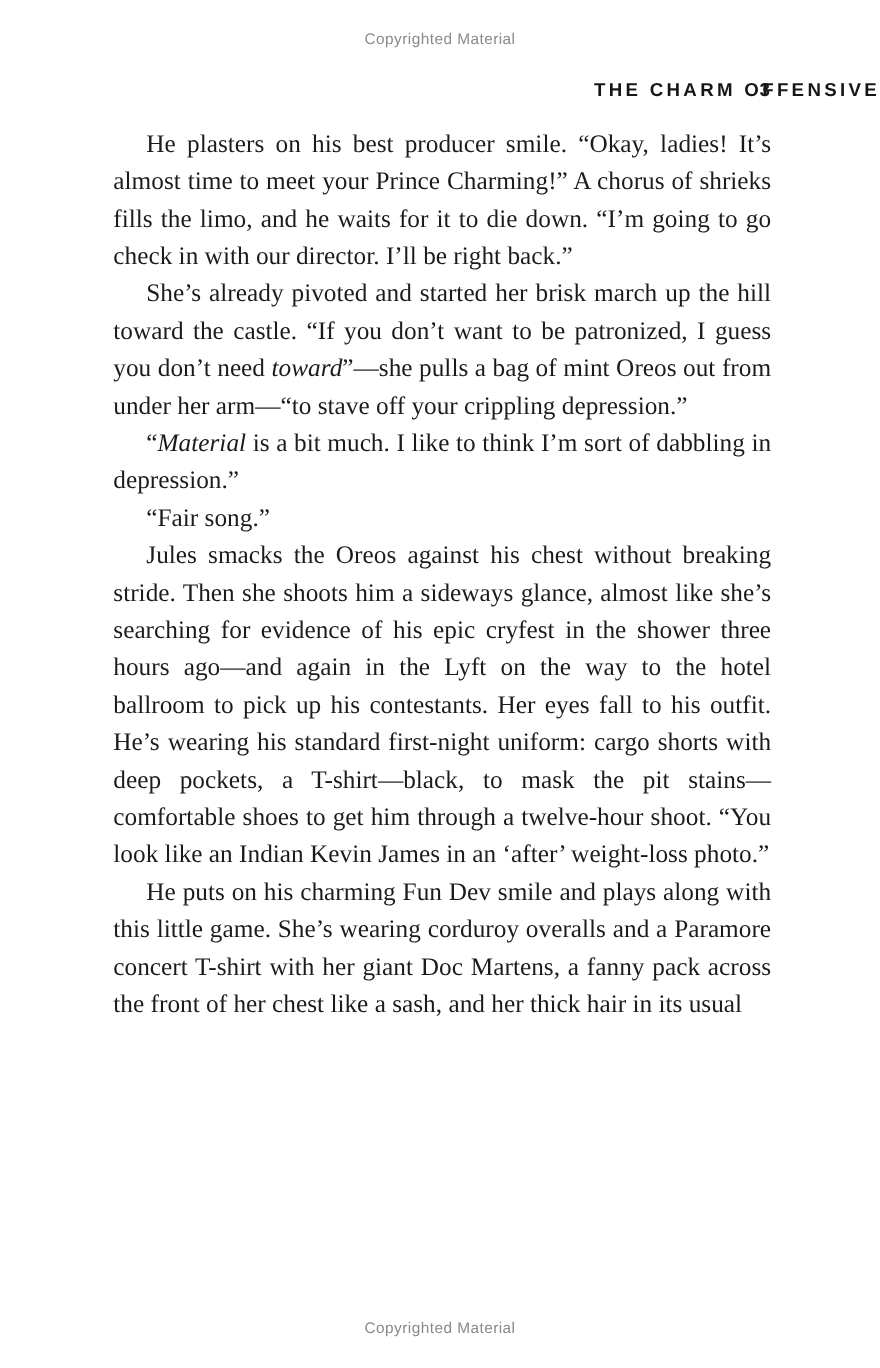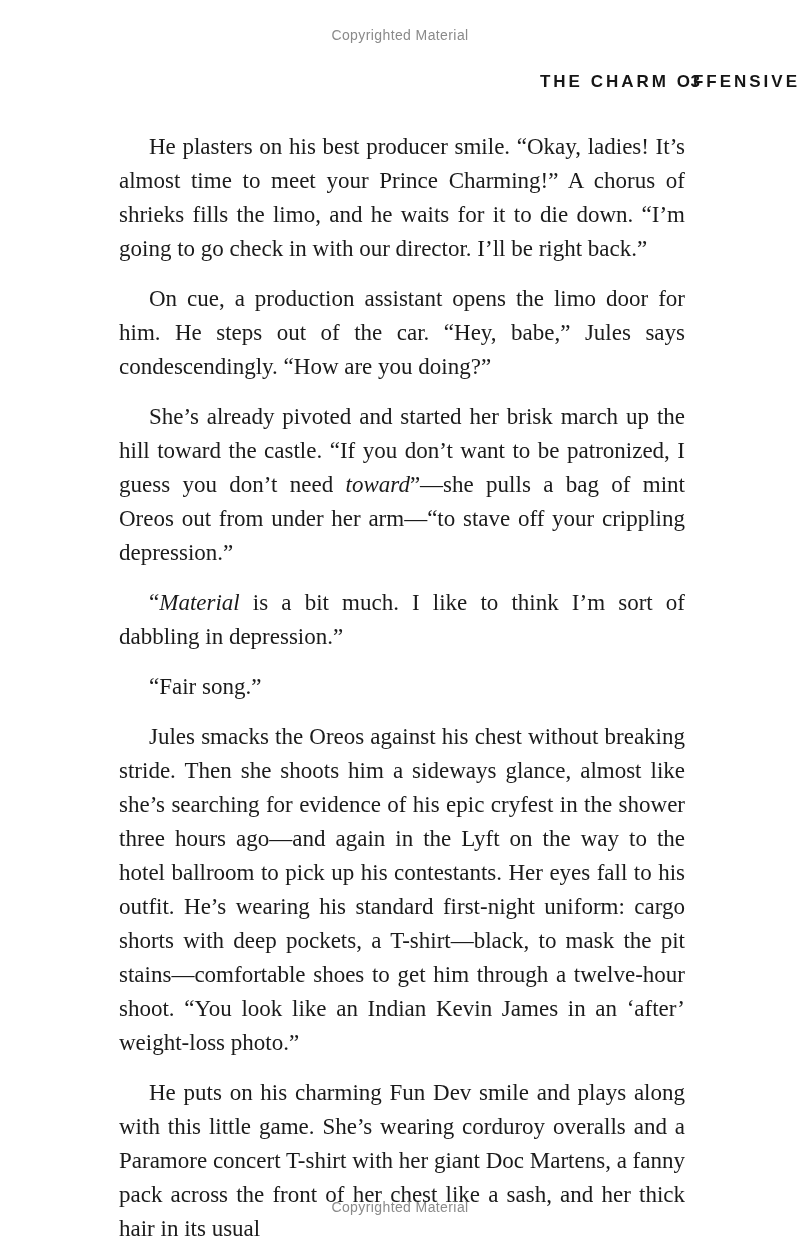--- a/index.html
+++ b/index.html
@@ -52,41 +52,40 @@
     position: absolute;
     left: 103px;
     top: 114px;
     width: 598px;
     font-size: 23px;
     line-height: 34px;
     color: #1b1b1b;
     text-align: justify;
   }
   .body-text p {
-    margin: 16px;
+    margin: 0;
     text-indent: 30px;
   }
   .body-text em {
     font-style: italic;
   }
 </style>
 </head>
 <body>
 
 <div class="page">
 
   <div class="copyright copyright-top">Copyrighted Material</div>
 
   <div class="running-header">THE CHARM OFFENSIVE</div>
 
   <div class="page-number">3</div>
 
   <div class="body-text">
       <p><span>He plasters on his best producer smile. “Okay, ladies! It’s almost time to meet your Prince Charming!” A chorus of shrieks fills the limo, and he waits for it to die down. “I’m going to go check in with our director. I’ll be right back.”</span></p>
-      <p><span>On cue, a production assistant opens the limo door for him. He steps out of the car. “Hey, babe,” Jules says condescendingly. “How are you doing?”</span></p>
       <p><span>She’s already pivoted and started her brisk march up the hill toward the castle. “If you don’t want to be patronized, I guess you don’t need </span><em>toward</em><span>”—she pulls a bag of mint Oreos out from under her arm—“to stave off your crippling depression.”</span></p>
       <p><span>“</span><em>Material</em><span> is a bit much. I like to think I’m sort of dabbling in depression.”</span></p>
       <p><span>“Fair song.”</span></p>
       <p><span>Jules smacks the Oreos against his chest without breaking stride. Then she shoots him a sideways glance, almost like she’s searching for evidence of his epic cryfest in the shower three hours ago—and again in the Lyft on the way to the hotel ballroom to pick up his contestants. Her eyes fall to his outfit. He’s wearing his standard first-night uniform: cargo shorts with deep pockets, a T-shirt—black, to mask the pit stains—comfortable shoes to get him through a twelve-hour shoot. “You look like an Indian Kevin James in an ‘after’ weight-loss photo.”</span></p>
       <p><span>He puts on his charming Fun Dev smile and plays along with this little game. She’s wearing corduroy overalls and a Paramore concert T-shirt with her giant Doc Martens, a fanny pack across the front of her chest like a sash, and her thick hair in its usual</span></p>
     </div>
 
   <div class="copyright copyright-bottom">Copyrighted Material</div>
 
 </div>

